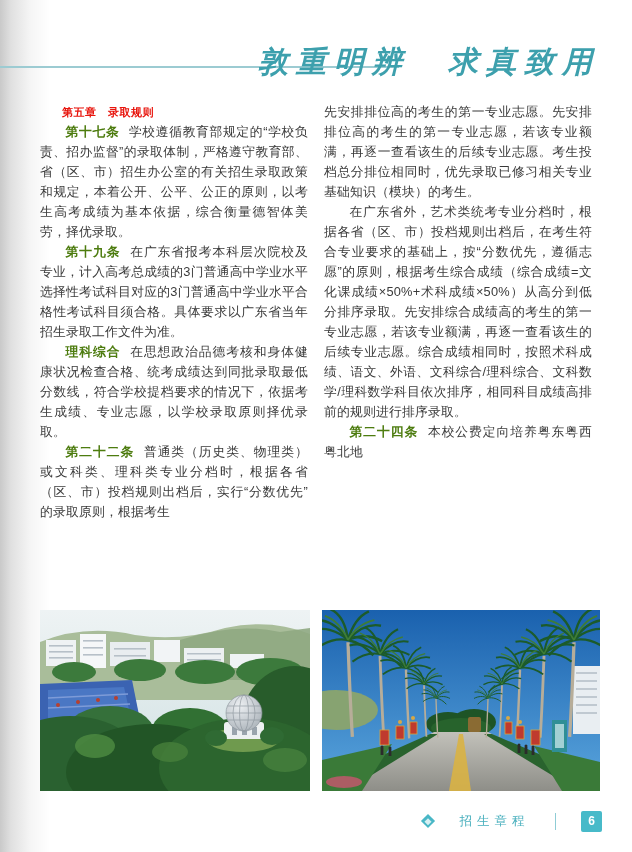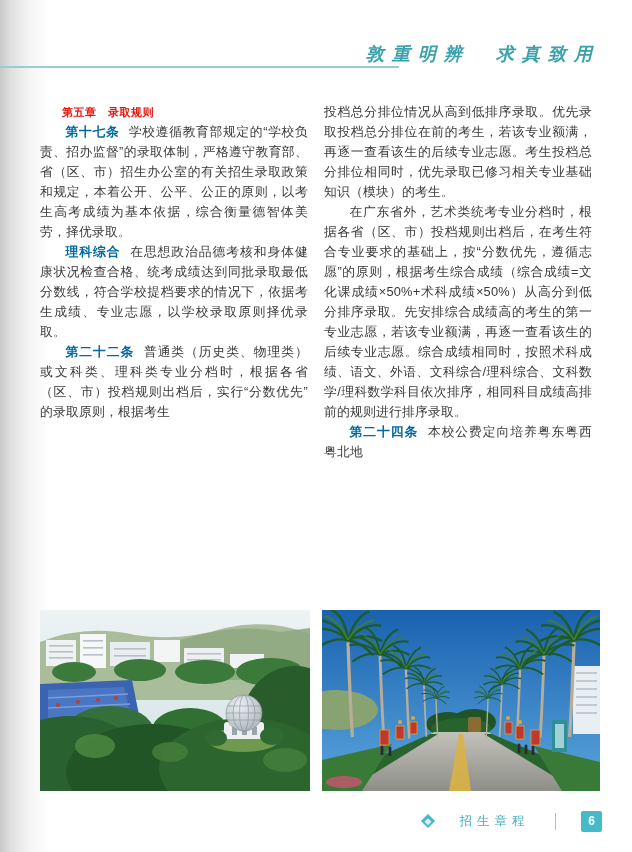--- a/index.html
+++ b/index.html
@@ -15,37 +15,37 @@
   }
   
   .header-rule {
     position:absolute; left:0; top:66px; width:399px; height:2px;
     background:#9ccbd2;
   }
   .motto {
     position:absolute; top:42px; right:32px;
     font-family:"DejaVu Serif","Liberation Serif",serif;
     font-style:italic; font-weight:bold;
-    font-size:18px; letter-spacing:8px; color:#3da0ad; white-space:nowrap;
+    font-size:30px; letter-spacing:8px; color:#3da0ad; white-space:nowrap;
   }
   
   .col {
     position:absolute; top:102px; width:268px;
     font-size:12.8px; line-height:20px; letter-spacing:0.2px;
     color:#3a3a3a; text-align:justify;
   }
   .col-left  { left:40px; }
   .col-right { left:324px; }
   p.heading {
     color:#e8150d; font-weight:700; font-size:11px; line-height:20px;
     text-indent:2em; letter-spacing:0.5px;
   }
   p.art { text-indent:2em; }
   p.art.cont { text-indent:0; }
-  b.term { font-weight:700; color:#0369a1; margin-right:0.75em; }
+  b.term { font-weight:700; color:#4d7c0f; margin-right:0.75em; }
   
   .photo {
     position:absolute; top:610px; height:181px; overflow:hidden;
   }
   .photo-left  { left:40px;  width:270px; }
   .photo-right { left:322px; width:278px; }
   .photo svg { display:block; width:100%; height:100%; }
   
   .footer {
     position:absolute; top:810px; right:30px; height:22px;
@@ -75,26 +75,27 @@
 <body>
 
 <div class="spine"></div>
 
 <div class="header-rule"></div>
 <div class="motto">敦重明辨　求真致用</div>
 
 <div class="col col-left">
   <p class="heading">第五章　录取规则</p>
   <p class="art"><b class="term">第十七条</b><span>学校遵循教育部规定的“学校负责、招办监督”的录取体制，严格遵守教育部、省（区、市）招生办公室的有关招生录取政策和规定，本着公开、公平、公正的原则，以考生高考成绩为基本依据，综合衡量德智体美劳，择优录取。</span></p>
+  <p class="art"><b class="term">第十九条</b><span>在广东省报考本科层次院校及专业，计入高考总成绩的3门普通高中学业水平选择性考试科目对应的3门普通高中学业水平合格性考试科目须合格。具体要求以广东省当年招生录取工作文件为准。</span></p>
   <p class="art"><b class="term">理科综合</b><span>在思想政治品德考核和身体健康状况检查合格、统考成绩达到同批录取最低分数线，符合学校提档要求的情况下，依据考生成绩、专业志愿，以学校录取原则择优录取。</span></p>
   <p class="art"><b class="term">第二十二条</b><span>普通类（历史类、物理类）或文科类、理科类专业分档时，根据各省（区、市）投档规则出档后，实行“分数优先”的录取原则，根据考生</span></p>
 </div>
 
 <div class="col col-right">
-  <p class="art cont"><span>投档总分排位情况从高到低排序录取。优先录取投档总分排位在前的考生，若该专业额满，再逐一查看该生的后续专业志愿。考生投档总分排位相同时，优先录取已修习相关专业基础知识（模块）的考生。</span></p>
+  <p class="art cont"><span>先安排排位高的考生的第一专业志愿。先安排排位高的考生的第一专业志愿，若该专业额满，再逐一查看该生的后续专业志愿。考生投档总分排位相同时，优先录取已修习相关专业基础知识（模块）的考生。</span></p>
   <p class="art"><span>在广东省外，艺术类统考专业分档时，根据各省（区、市）投档规则出档后，在考生符合专业要求的基础上，按“分数优先，遵循志愿”的原则，根据考生综合成绩（综合成绩=文化课成绩×50%+术科成绩×50%）从高分到低分排序录取。先安排综合成绩高的考生的第一专业志愿，若该专业额满，再逐一查看该生的后续专业志愿。综合成绩相同时，按照术科成绩、语文、外语、文科综合/理科综合、文科数学/理科数学科目依次排序，相同科目成绩高排前的规则进行排序录取。</span></p>
   <p class="art"><b class="term">第二十四条</b><span>本校公费定向培养粤东粤西粤北地</span></p>
 </div>
 
 <div class="photo photo-left">
   <svg viewBox="0 0 270 181" preserveAspectRatio="none">
     <defs>
       <linearGradient id="skyA" x1="0" y1="0" x2="0" y2="1">
         <stop offset="0" stop-color="#eef3f4"></stop>
           <stop offset="1" stop-color="#cfe0e2"></stop>

